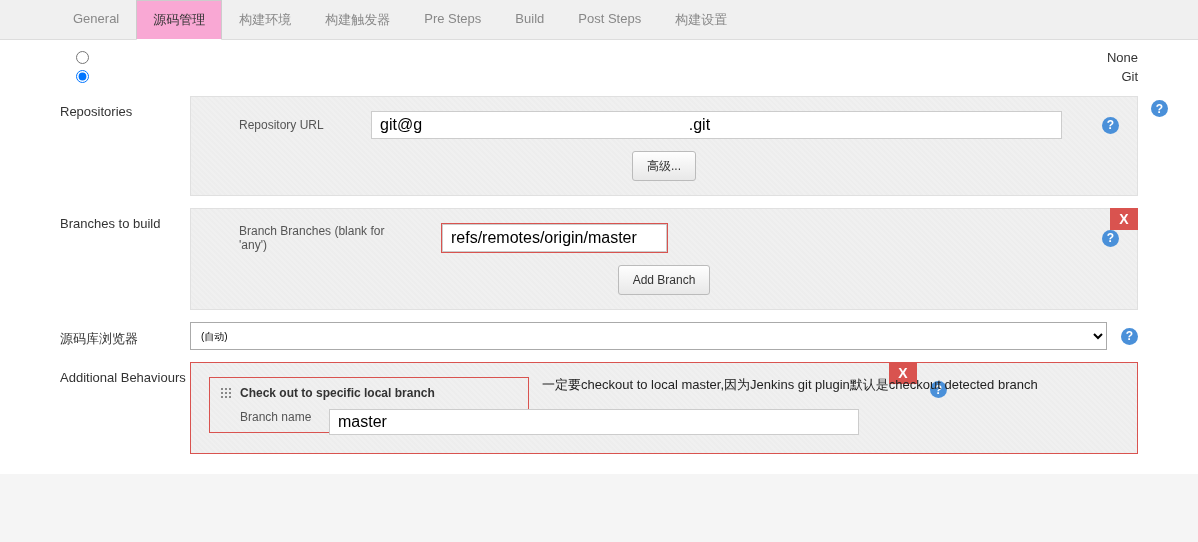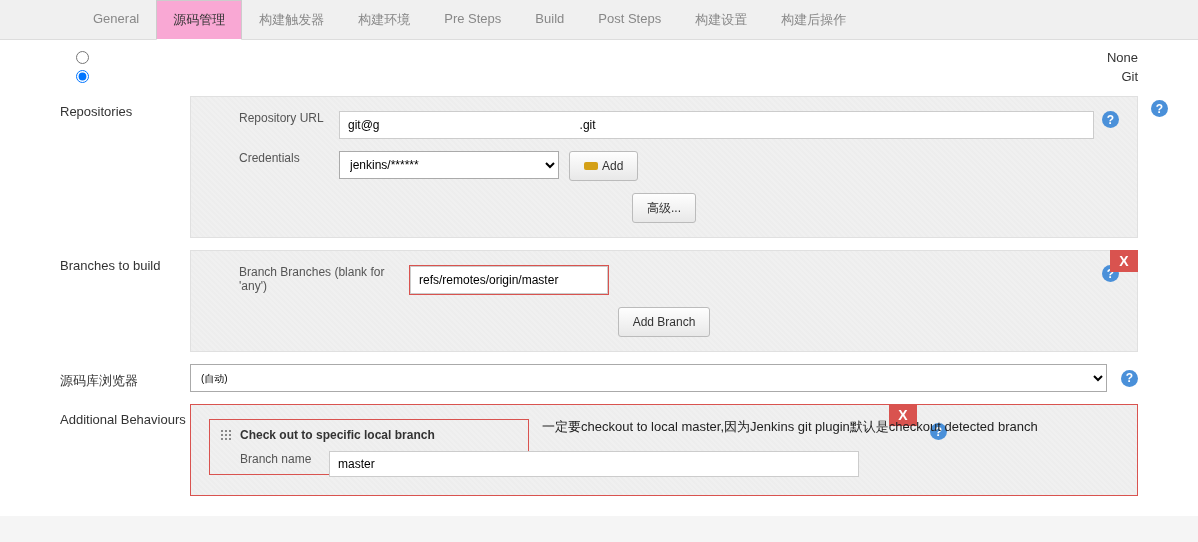--- a/index.html
+++ b/index.html
@@ -10,21 +10,21 @@
       background: #f5f5f5;
     }
     .page {
       width: 1198px;
       background: #fff;
     }
     .tabs {
       display: flex;
       background: #f0f0f0;
       border-bottom: 1px solid #ddd;
-      padding-left: 76px;
+      padding-left: 56px;
     }
     .tab {
       padding: 10px 16px;
       color: #888;
       cursor: pointer;
       border: 1px solid transparent;
       border-bottom: none;
     }
     .tab.active {
       background: #f9a8d4;
@@ -64,38 +64,40 @@
     }
     .panel {
       background: #f0f0f0;
       background-image: repeating-linear-gradient(45deg, rgba(0,0,0,0.01) 0 2px, transparent 2px 4px);
       border: 1px solid #e0e0e0;
       padding: 14px 18px;
       position: relative;
     }
     .field-row {
       display: flex;
+      align-items: center;
       margin-bottom: 12px;
+      gap: 32px;
     }
     .field-label {
       width: 100px;
       flex-shrink: 0;
       color: #555;
       font-size: 12px;
     }
     .field-label.wide {
       width: 170px;
     }
     .text-input {
       flex: 1;
       height: 28px;
       padding: 4px 8px;
       border: 1px solid #ccc;
       background: #fff;
-      font-size: 12px;
+      font-size: 16px;
       font-family: inherit;
     }
     .select-input {
       height: 28px;
       padding: 4px 6px;
       border: 1px solid #aaa;
       background: #fff;
       font-size: 12px;
       width: 220px;
     }
@@ -218,27 +220,26 @@
     }
   </style>
 </head>
 <body>
 
 <div class="page">
 
   <div class="tabs">
     <div class="tab">General</div>
     <div class="tab active">源码管理</div>
+    <div class="tab">构建环境</div>
     <div class="tab">构建触发器</div>
-    <div class="tab">构建环境</div>
     <div class="tab">Pre Steps</div>
     <div class="tab">Build</div>
     <div class="tab">Post Steps</div>
     <div class="tab">构建设置</div>
-    <div class="tab">构建后操作</div>
   </div>
 
   <div class="content">
 
     <div class="radio-row">
       <input type="radio" name="scm" style="">
       <span class="radio-label">None</span>
     </div>
     <div class="radio-row">
       <input type="radio" name="scm" checked="" style="">
@@ -247,30 +248,20 @@
 
     <div class="section">
       <div class="section-label">Repositories</div>
       <div class="section-body">
         <span class="help-icon help-right">?</span>
         <div class="panel">
           <div class="field-row" style="padding-left:30px;">
             <div class="field-label">Repository URL</div>
             <input class="text-input" type="text" value="git@g                                                            .git" style="">
             <span class="help-icon help-inline">?</span>
-          </div>
-          <div class="field-row" style="padding-left:30px;">
-            <div class="field-label">Credentials</div>
-            <select class="select-input">
-              <option>jenkins/******</option>
-            </select>
-            <button class="btn" style="margin-left:10px;">
-              <span class="key-icon"></span>
-              <span>Add</span>
-            </button>
           </div>
           <div class="btn-row-right">
             <button class="btn">高级...</button>
           </div>
         </div>
       </div>
     </div>
 
     <div class="section">
       <div class="section-label">Branches to build</div>

